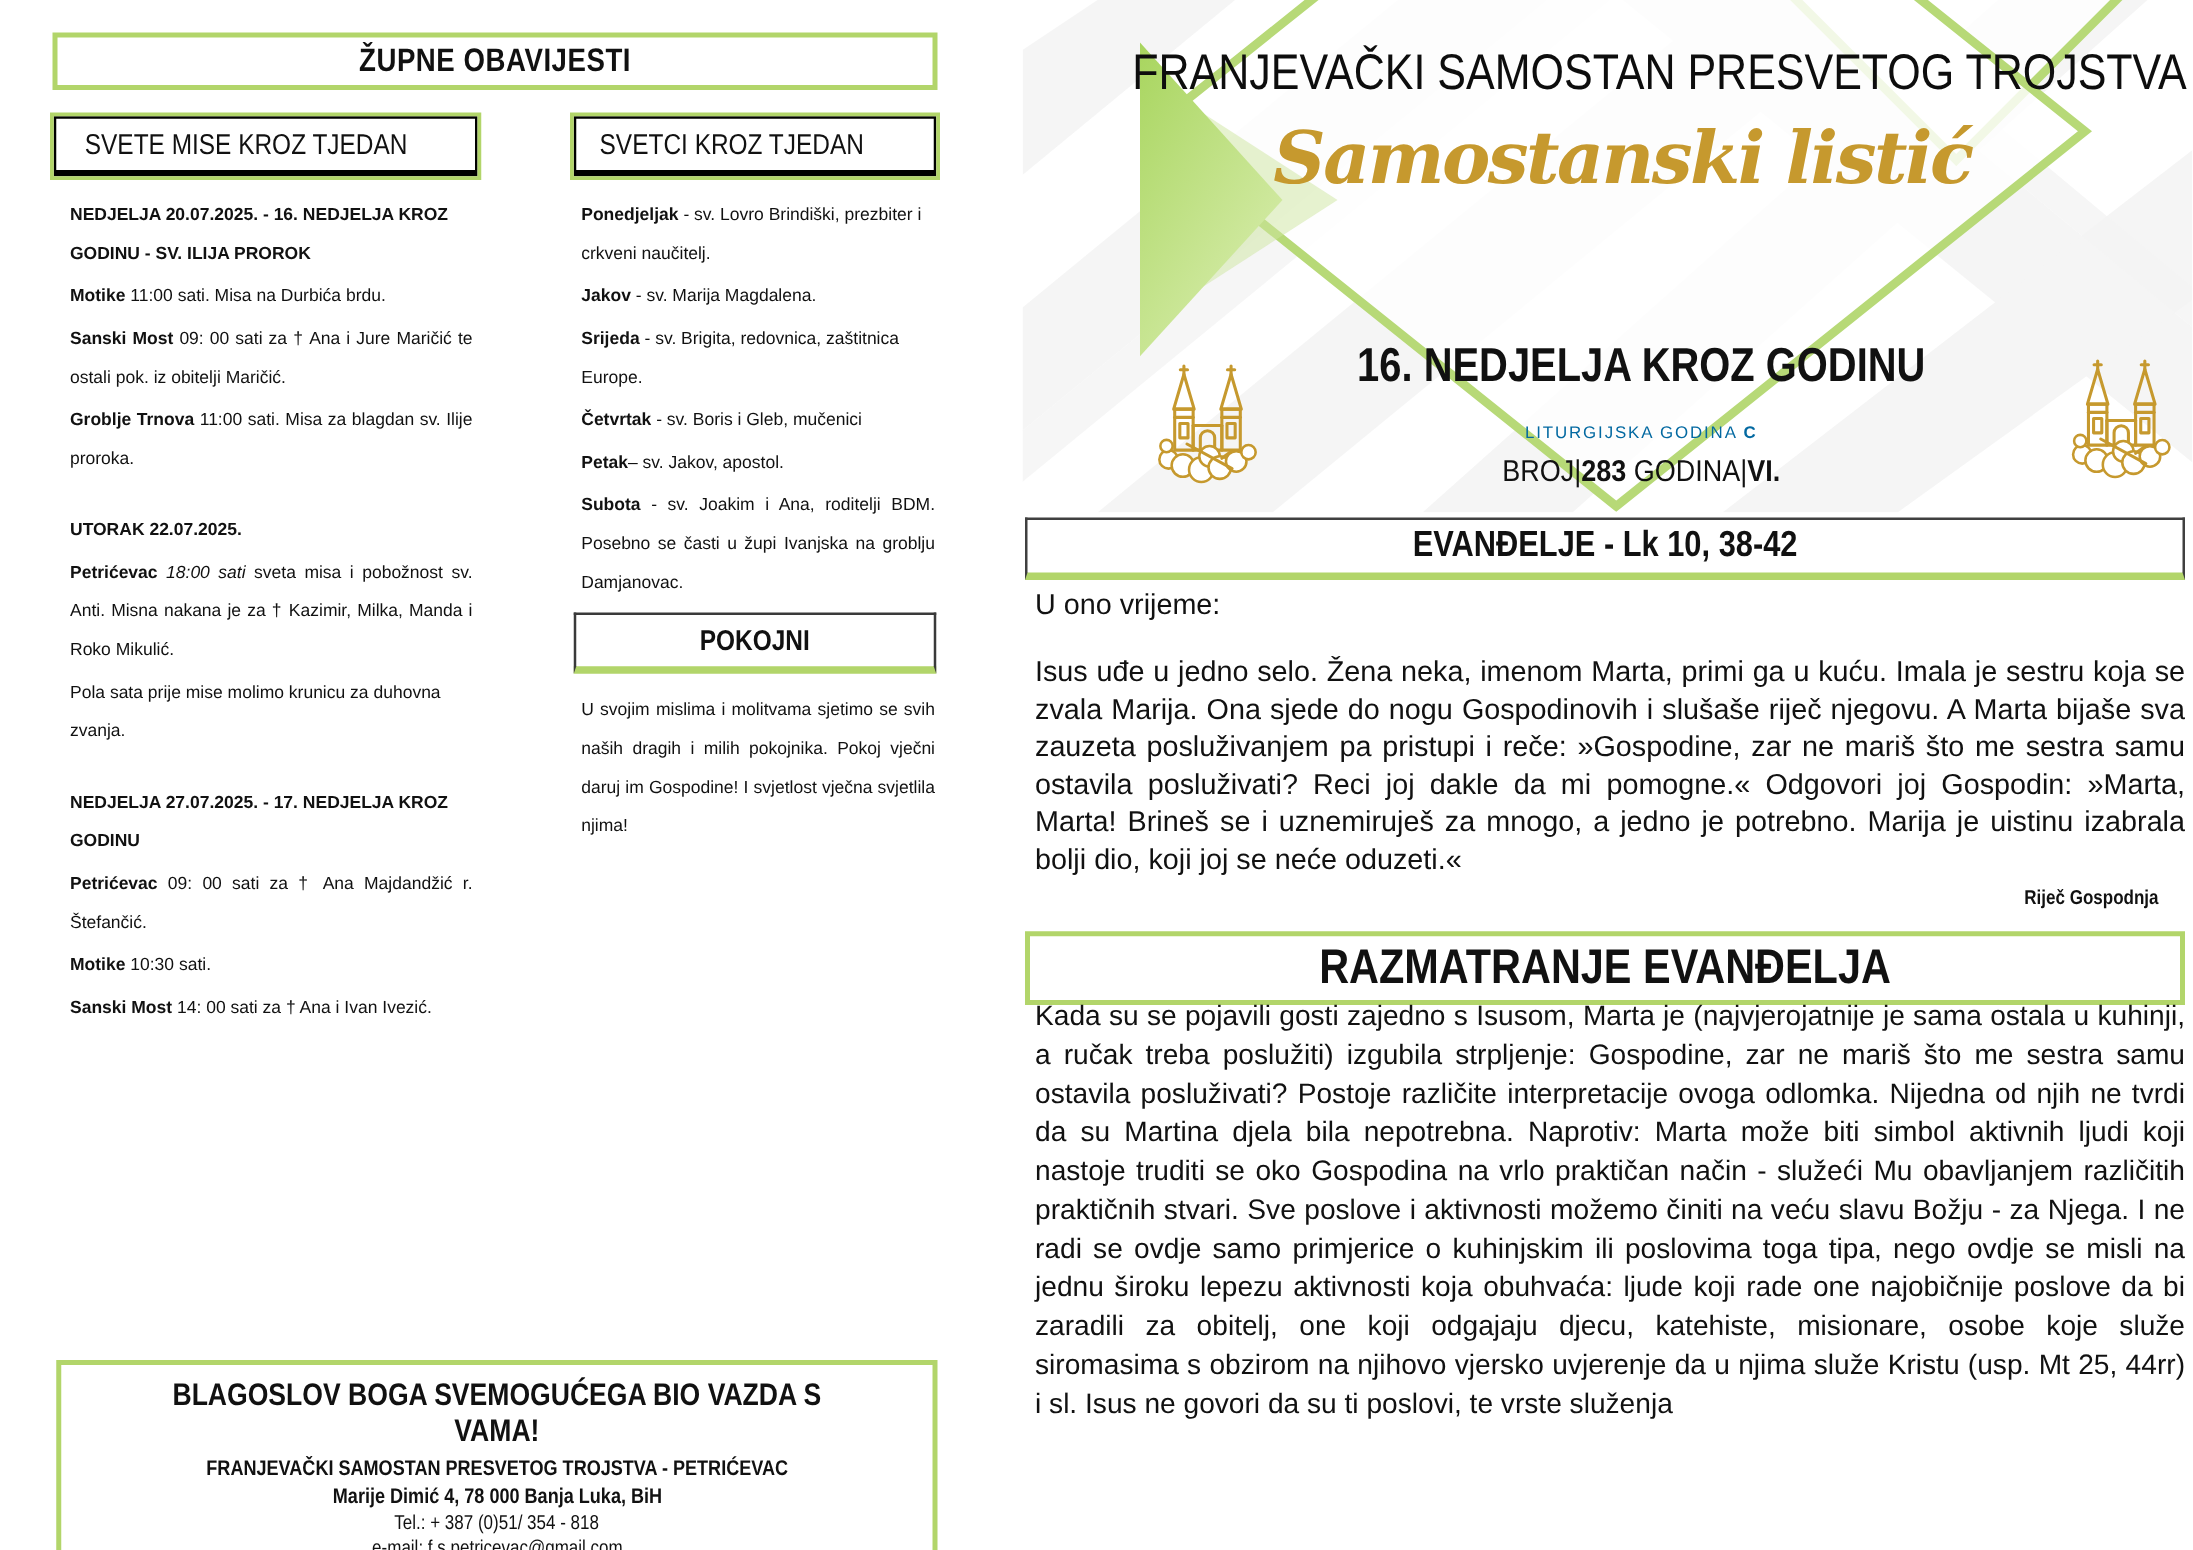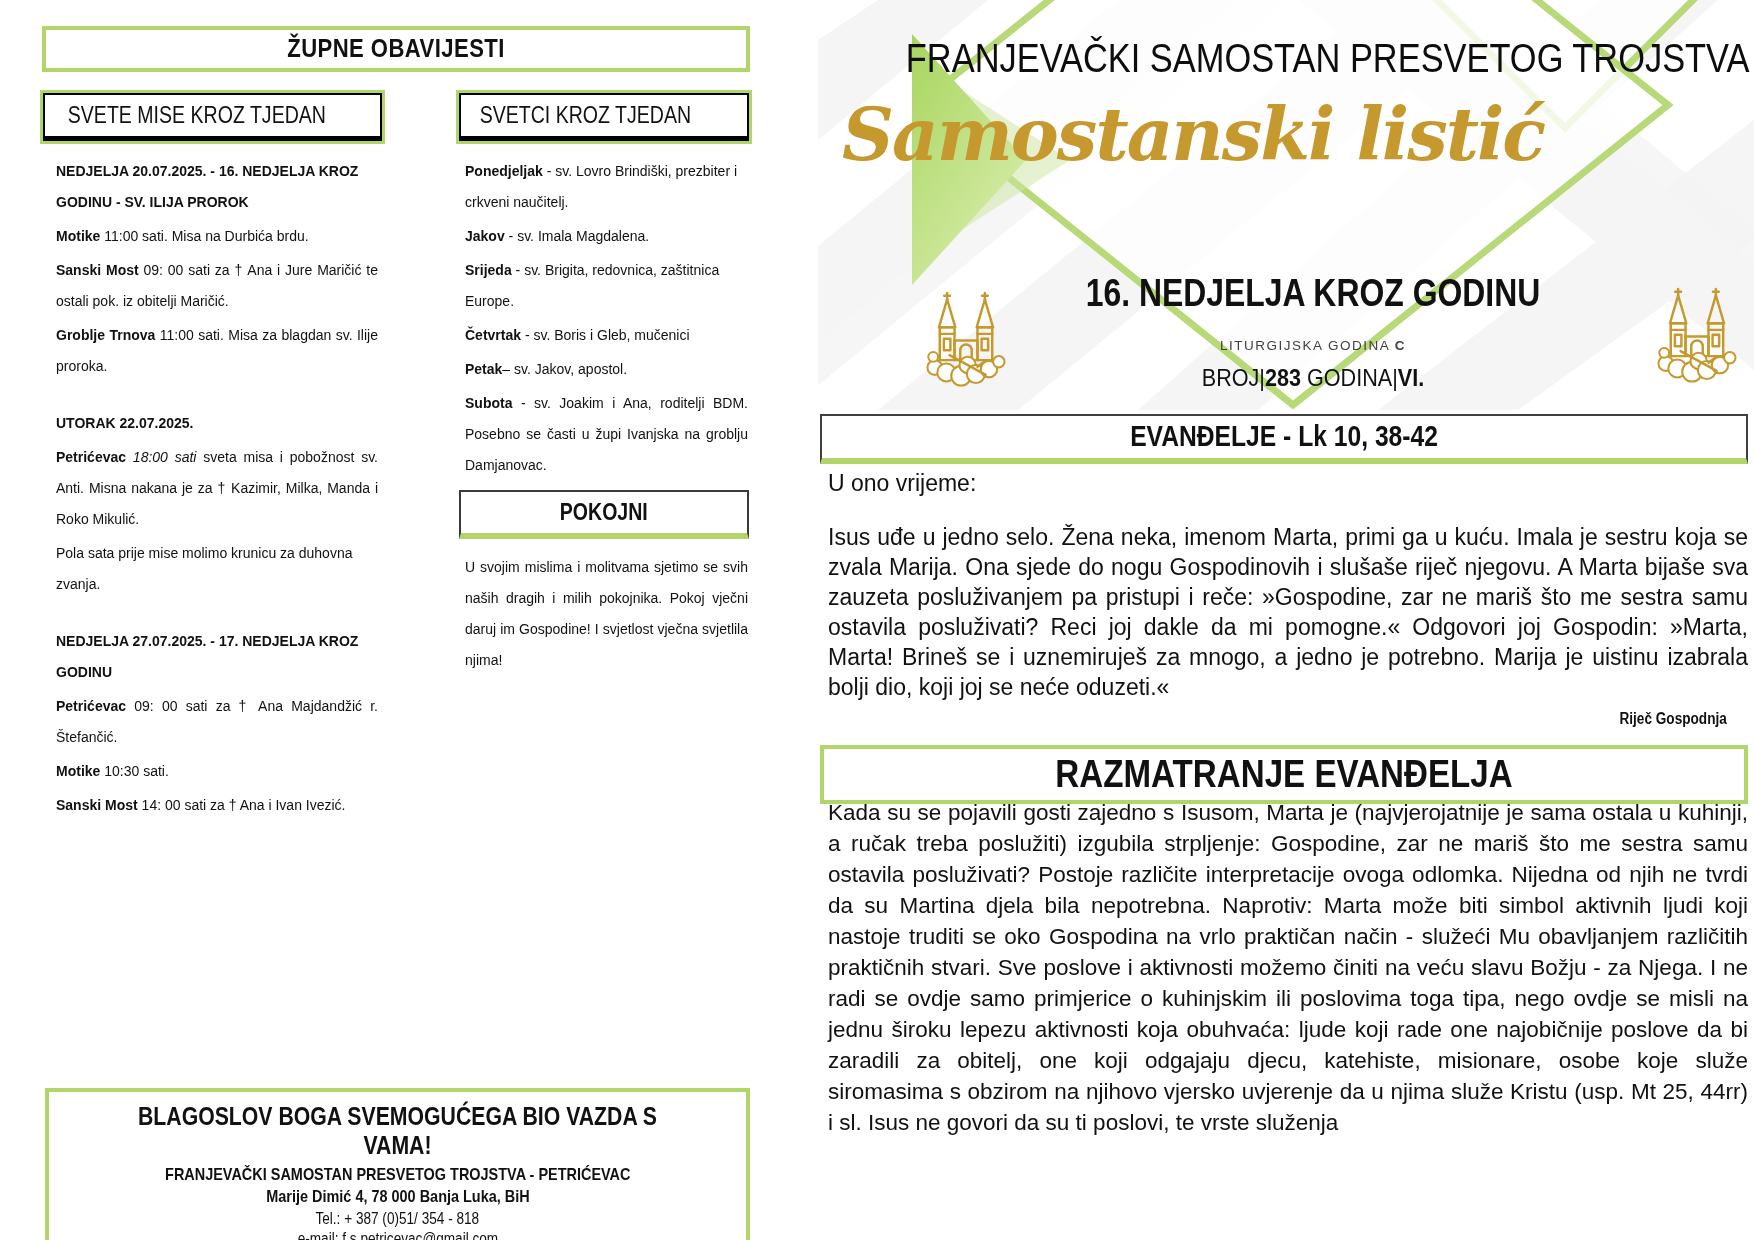--- a/index.html
+++ b/index.html
@@ -65,32 +65,32 @@
   
   .right-page{position:absolute;left:818px;top:0;width:936px;height:1240px;}
   .header-art{position:absolute;left:0;top:0;width:936px;height:410px;overflow:hidden;}
   .pattern{position:absolute;left:0;top:0;width:936px;height:410px;}
   .monastery{
     position:absolute;left:24px;top:36px;width:912px;
     text-align:center;font-size:40px;color:#0d0d0d;
     transform:scaleX(.86);letter-spacing:0px;white-space:nowrap;
   }
   .script-title{
-    position:absolute;left:24px;top:92px;width:912px;text-align:left;
+    position:absolute;left:24px;top:92px;width:912px;text-align:center;
     font-family:"DejaVu Serif",serif;font-style:italic;font-weight:bold;
-    font-size:72px;color:var(--gold);letter-spacing:-2px;white-space:nowrap;
+    font-size:58px;color:var(--gold);letter-spacing:-2px;white-space:nowrap;
   }
   .sunday{
     position:absolute;left:54px;top:272px;width:882px;
     text-align:center;font-weight:bold;font-size:38px;
     transform:scaleX(.84);white-space:nowrap;
   }
   .lit-year{
     position:absolute;left:54px;top:338px;width:882px;
-    text-align:center;font-size:13.5px;letter-spacing:1.5px;color:#404040;
+    text-align:center;font-size:13.5px;letter-spacing:1.5px;color:#0369a1;
   }
   .issue{
     position:absolute;left:54px;top:364px;width:882px;
     text-align:center;font-size:24px;transform:scaleX(.9);white-space:nowrap;
   }
   .logo{position:absolute;width:82px;height:122px;}
   .logo-left{left:107px;top:286px;}
   .logo-right{left:838px;top:282px;}
 
   .ev-box{
@@ -174,21 +174,21 @@
           <p class="para just"><span class="b">Sanski Most</span><span> 14: 00 sati za † Ana i Ivan Ivezić.</span></p>
         </div>
     </div>
     <div class="colgap"></div>
     <div class="col2">
       <div class="col-head">
         <span class="cx">SVETCI KROZ TJEDAN</span>
       </div>
       <div>
           <p class="para"><span class="b">Ponedjeljak</span><span> - sv. Lovro Brindiški, prezbiter i crkveni naučitelj.</span></p>
-          <p class="para"><span class="b">Jakov</span><span> - sv. Imala Magdalena.</span></p>
+          <p class="para"><span class="b">Jakov</span><span> - sv. Marija Magdalena.</span></p>
           <p class="para"><span class="b">Srijeda</span><span> - sv. Brigita, redovnica, zaštitnica Europe.</span></p>
           <p class="para"><span class="b">Četvrtak</span><span> - sv. Boris i Gleb, mučenici</span></p>
           <p class="para"><span class="b">Petak</span><span>– sv. Jakov, apostol.</span></p>
           <p class="para just"><span class="b">Subota</span><span> - sv. Joakim i Ana, roditelji BDM. Posebno se časti u župi Ivanjska na groblju Damjanovac.</span></p>
         </div>
       <div class="pok-box">
         <span class="cx">POKOJNI</span>
       </div>
       <div>
           <p class="para just"><span>U svojim mislima i molitvama sjetimo se svih naših dragih i milih pokojnika. Pokoj vječni daruj im Gospodine! I svjetlost vječna svjetlila njima!</span></p>

